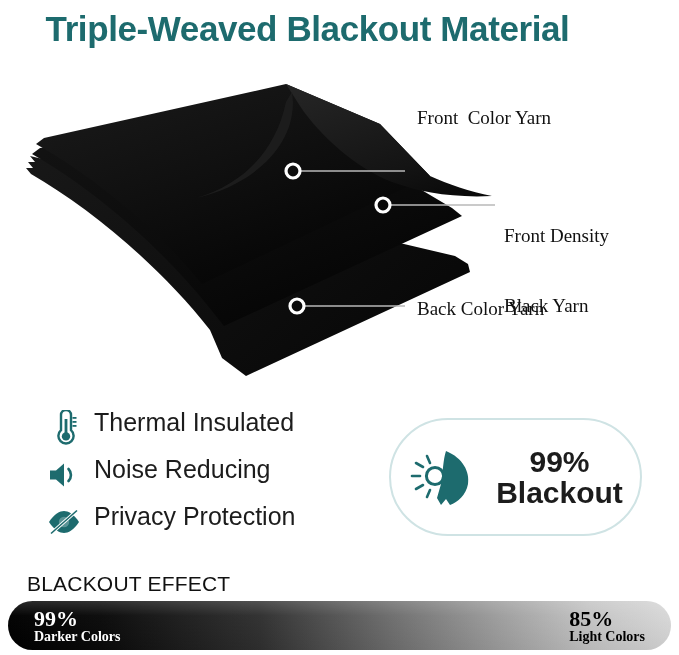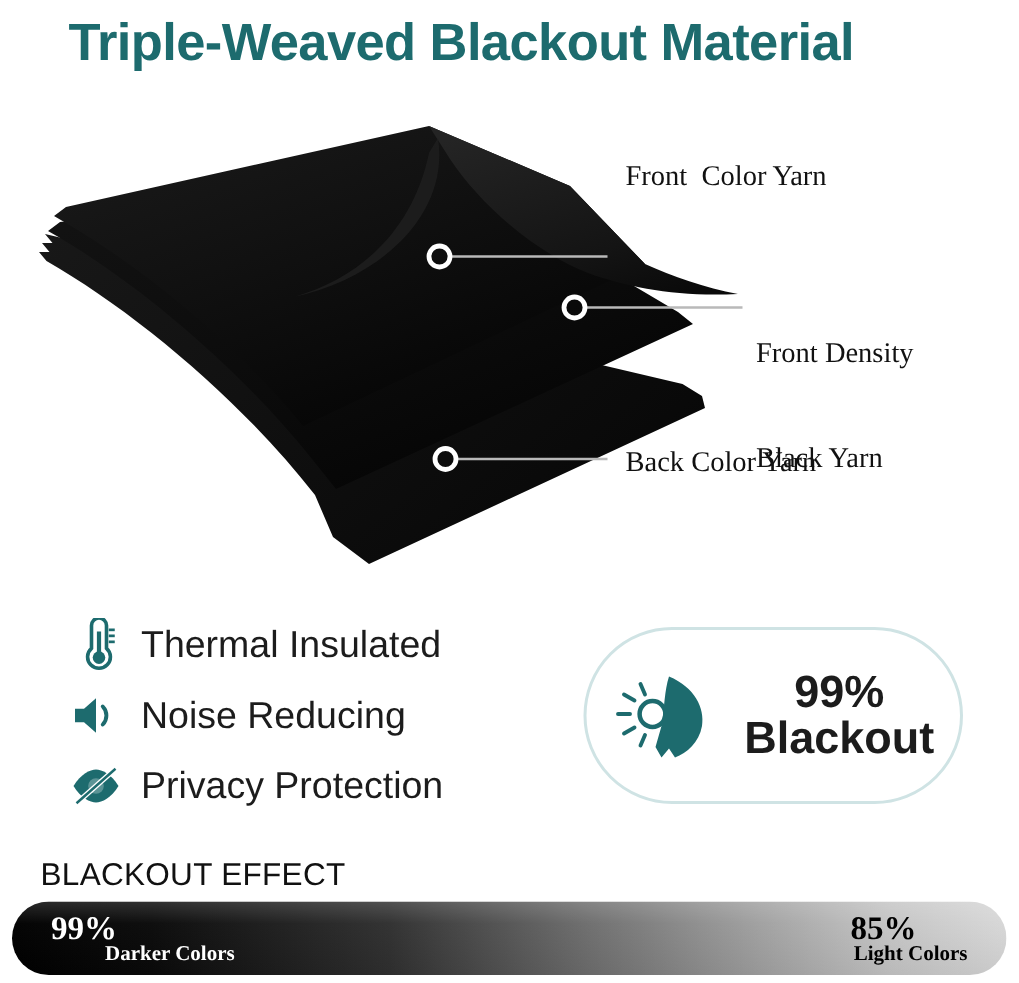--- a/index.html
+++ b/index.html
@@ -59,21 +59,21 @@
 
   
   .features {
     position: absolute;
     left: 42px;
     top: 408px;
     width: 330px;
   }
   .feature-row {
     display: flex;
-    align-items: center;
+    align-items: flex-start;
     height: 44px;
     margin-bottom: 3px;
   }
   .feature-icon {
     width: 44px;
     height: 40px;
     flex: 0 0 44px;
     display: flex;
     align-items: center;
     justify-content: center;
@@ -152,32 +152,31 @@
     font-family: "Liberation Serif", serif;
     line-height: 1.05;
   }
   .bar-right {
     position: absolute;
     right: 26px;
     top: 6px;
     color: #000000;
     font-family: "Liberation Serif", serif;
     line-height: 1.05;
-    text-align: center;
+    text-align: left;
   }
   .bar-pct {
     display: block;
     font-size: 22px;
     font-weight: bold;
   }
   .bar-sub {
     display: block;
     font-size: 14px;
     font-weight: bold;
-    margin-left: 36px;
   }
 </style>
 </head>
 <body>
 
 <div class="title">Triple-Weaved Blackout Material</div>
 
 <div class="diagram">
   <svg width="679" height="322" viewBox="0 0 679 322" xmlns="http://www.w3.org/2000/svg">
     <defs>

